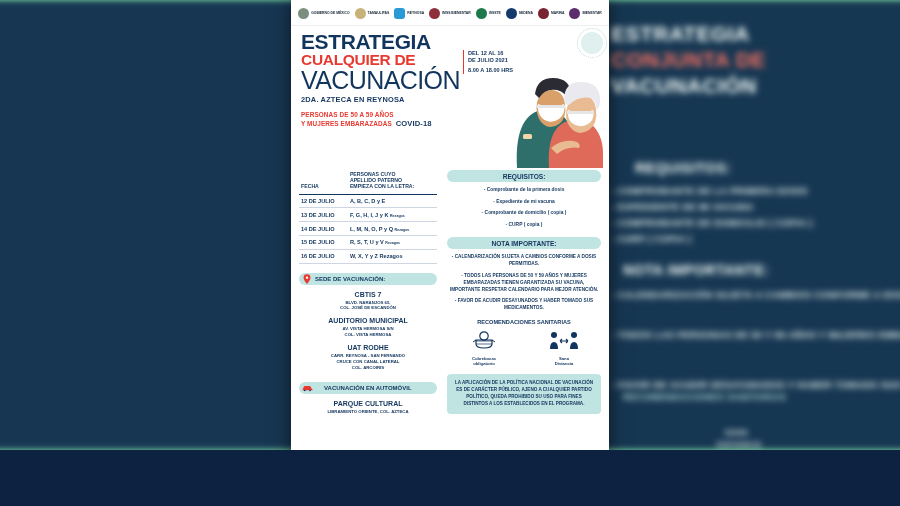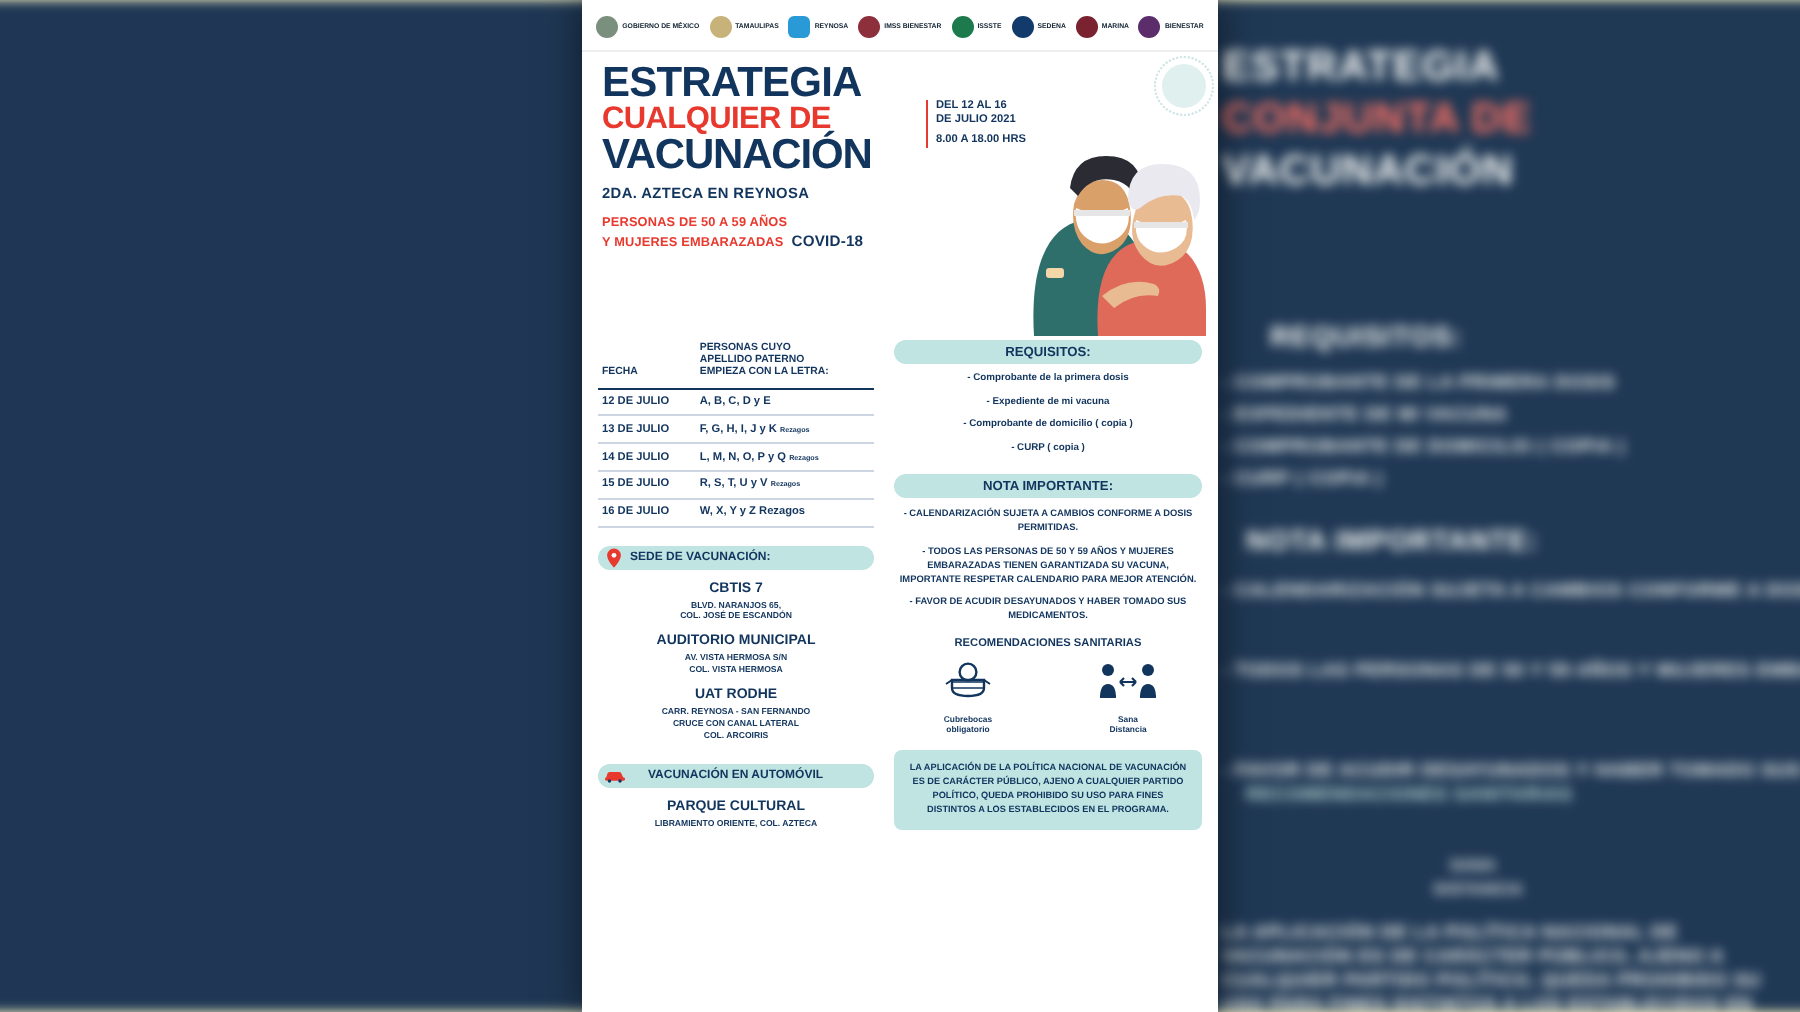--- a/index.html
+++ b/index.html
@@ -5,22 +5,22 @@
   * { box-sizing: border-box; margin: 0; padding: 0; }
   html, body {
     width: 900px; height: 506px;
     overflow: hidden;
     background: #0d2240;
     font-family: "Liberation Sans", sans-serif;
   }
 
   #stage {
     position: relative;
-    width: 900px; height: 506px;
-    background: #fef9c3;
+    width: 900px; height: 450px;
+    background: #86efac;
     overflow: hidden;
   }
 
   
   .bg-blur {
     position: absolute;
     top: 0; bottom: 0;
     width: 100%;
     filter: blur(3px) saturate(1.05);
     opacity: .93;
@@ -102,21 +102,21 @@
   .hero-title { position: relative; z-index: 3; }
   .t-estrategia {
     font-size: 21px; font-weight: 800; color: #12355e;
     letter-spacing: -.4px; line-height: .96;
   }
   .t-conjunta {
     font-size: 15.5px; font-weight: 800; color: #e8392f;
     letter-spacing: -.3px; line-height: 1.02;
   }
   .t-vacunacion {
-    font-size: 21px; font-weight: 700; color: #12355e;
+    font-size: 25px; font-weight: 400; color: #12355e;
     letter-spacing: -.6px; line-height: .98;
   }
   .t-sub {
     margin-top: 3px;
     font-size: 7.4px; font-weight: 800; color: #12355e;
     letter-spacing: .2px;
   }
   .t-red {
     margin-top: 7px;
     font-size: 6.4px; font-weight: 800; color: #e8392f;

